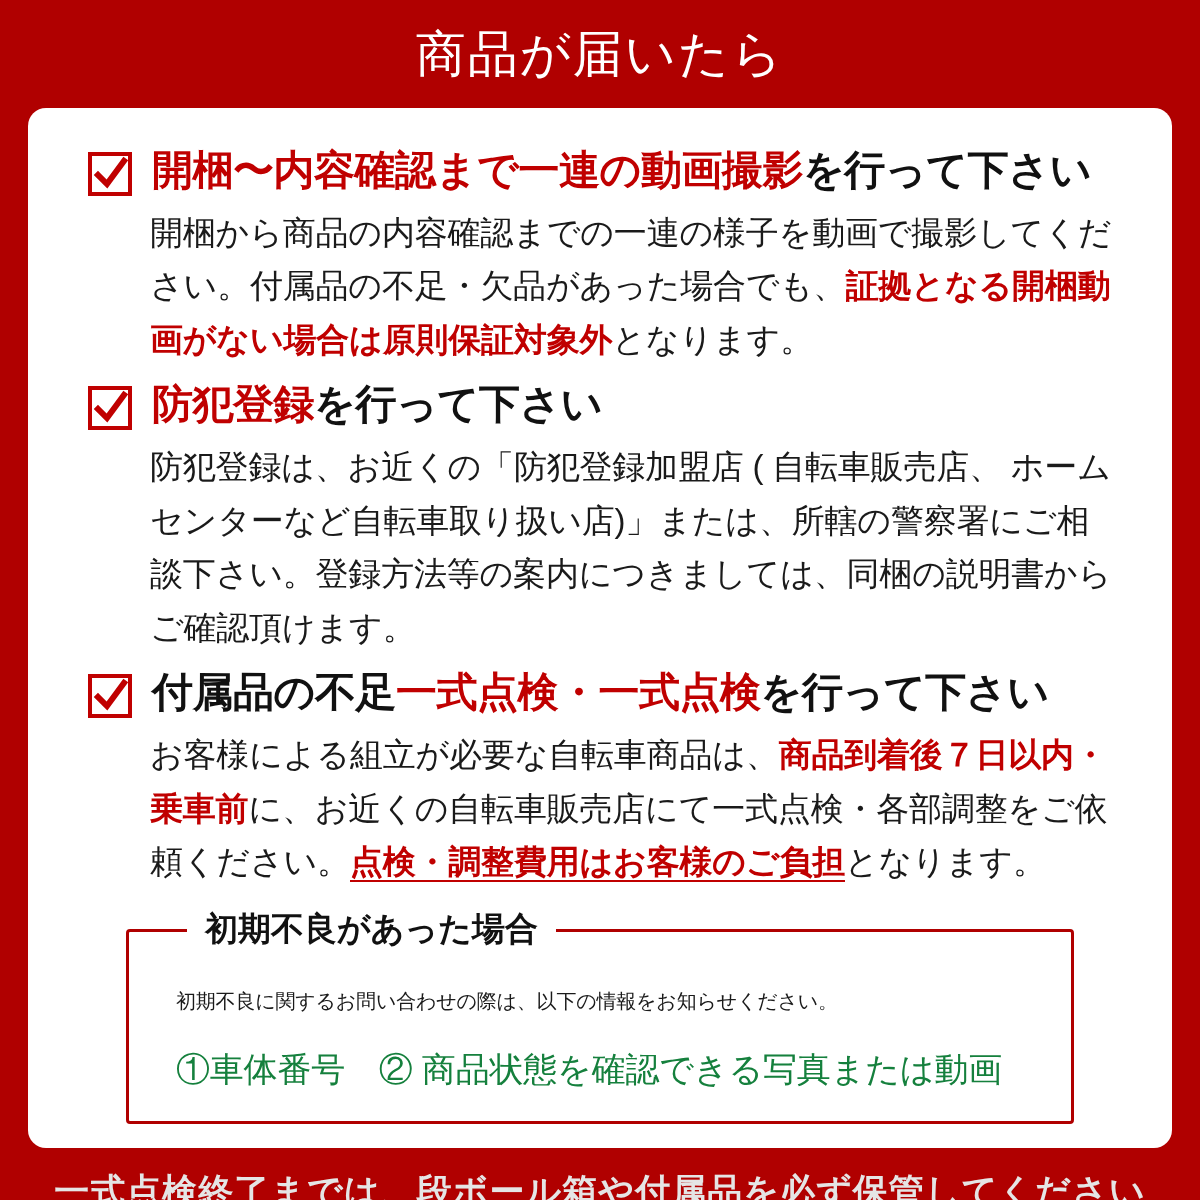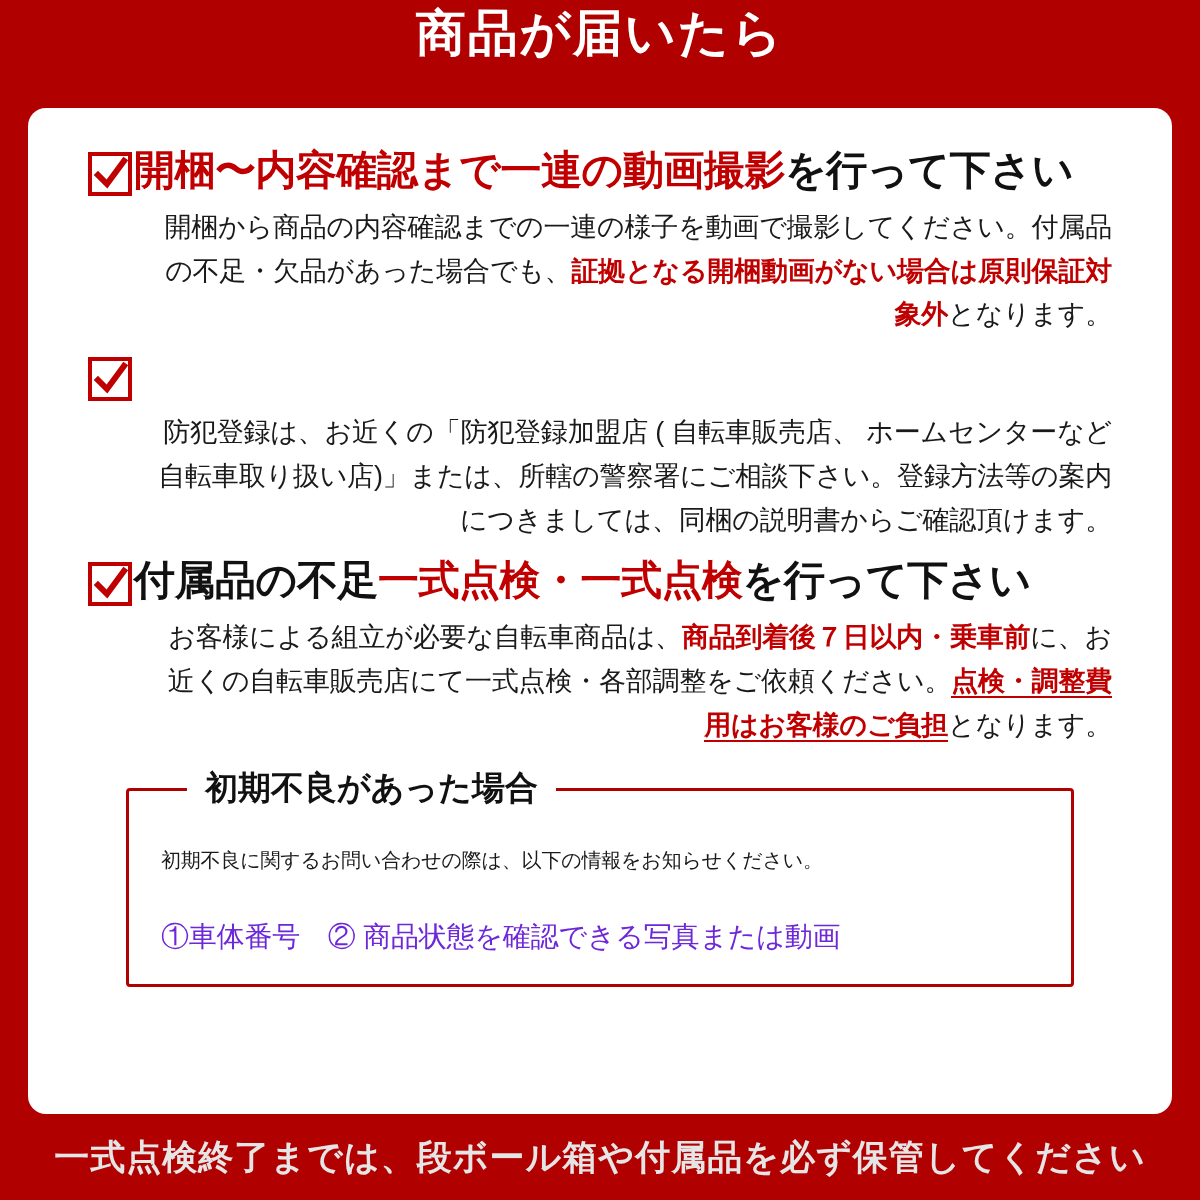--- a/index.html
+++ b/index.html
@@ -19,25 +19,25 @@
     height: 1200px;
     background: #b00000;
     box-sizing: border-box;
     display: flex;
     flex-direction: column;
   }
   .header {
     height: 108px;
     flex: 0 0 108px;
     display: flex;
-    align-items: flex-start;
+    align-items: center;
     justify-content: center;
     color: #ffffff;
     font-size: 50px;
-    font-weight: bold;
+    font-weight: normal;
     letter-spacing: 2px;
   }
   .panel {
     margin: 0 28px;
     flex: 1 1 auto;
     background: #ffffff;
     border-radius: 18px;
     box-sizing: border-box;
     padding: 38px 60px 24px 60px;
     display: flex;
@@ -55,21 +55,21 @@
     letter-spacing: 1px;
   }
 
   
   .item {
     margin-bottom: 14px;
   }
   .item-head {
     display: flex;
     align-items: flex-start;
-    gap: 2px;
+    gap: 20px;
   }
   .check {
     flex: 0 0 auto;
     width: 44px;
     height: 44px;
     margin-top: 6px;
     position: relative;
   }
   .check svg {
     display: block;
@@ -79,43 +79,42 @@
     font-weight: bold;
     line-height: 1.2;
     color: #111111;
     letter-spacing: -0.5px;
   }
   .item-title .hl {
     color: #c00000;
   }
   .item-body {
     margin: 10px 0 0 62px;
-    font-size: 27px;
+    font-size: 33px;
     line-height: 1.62;
     color: #1a1a1a;
     letter-spacing: -0.2px;
-    text-align: right;
   }
   .item-body .em {
     color: #c00000;
     font-weight: bold;
   }
   .item-body .em-u {
     color: #c00000;
     font-weight: bold;
     border-bottom: 2px solid #c00000;
   }
 
   
   .box {
     position: relative;
     margin: 26px 38px 0 38px;
     border: 3px solid #b00000;
     border-radius: 4px;
-    padding: 46px 34px 26px 32px;
+    padding: 46px 34px 26px 47px;
     box-sizing: border-box;
   }
   .box-legend {
     position: absolute;
     top: -25px;
     left: 58px;
     background: #ffffff;
     padding: 0 18px;
     font-size: 33px;
     font-weight: bold;
@@ -130,24 +129,24 @@
     letter-spacing: -0.2px;
   }
   .box-line {
     font-size: 20px;
     color: #1a1a1a;
     line-height: 1.55;
     margin-top: 8px;
     letter-spacing: -0.2px;
   }
   .box-line-items {
-    font-size: 28px;
-    color: #6d28d9;
+    font-size: 34px;
+    color: #15803d;
     line-height: 1.55;
-    margin-top: 39px;
+    margin-top: 26px;
     letter-spacing: -0.2px;
   }
 </style>
 </head>
 <body>
 
 <div class="page">
 
   <div class="header">
     <span>商品が届いたら</span>
@@ -173,20 +172,23 @@
     </div>
 
     <div class="item">
       <div class="item-head">
         <span class="check">
           <svg width="44" height="44" viewBox="0 0 44 44">
             <rect x="2" y="2" width="40" height="40" fill="none" stroke="#c00000" stroke-width="4"></rect>
             <path d="M10 23 L19 32 L36 9" fill="none" stroke="#c00000" stroke-width="6" stroke-linecap="square"></path>
           </svg>
         </span>
+        <div class="item-title">
+          <span class="hl">防犯登録</span><span>を行って下さい</span>
+        </div>
       </div>
       <div class="item-body">
         <span>防犯登録は、お近くの「防犯登録加盟店 ( 自転車販売店、 ホームセンターなど自転車取り扱い店)」または、所轄の警察署にご相談下さい。登録方法等の案内につきましては、同梱の説明書からご確認頂けます。</span>
       </div>
     </div>
 
     <div class="item">
       <div class="item-head">
         <span class="check">
           <svg width="44" height="44" viewBox="0 0 44 44">

